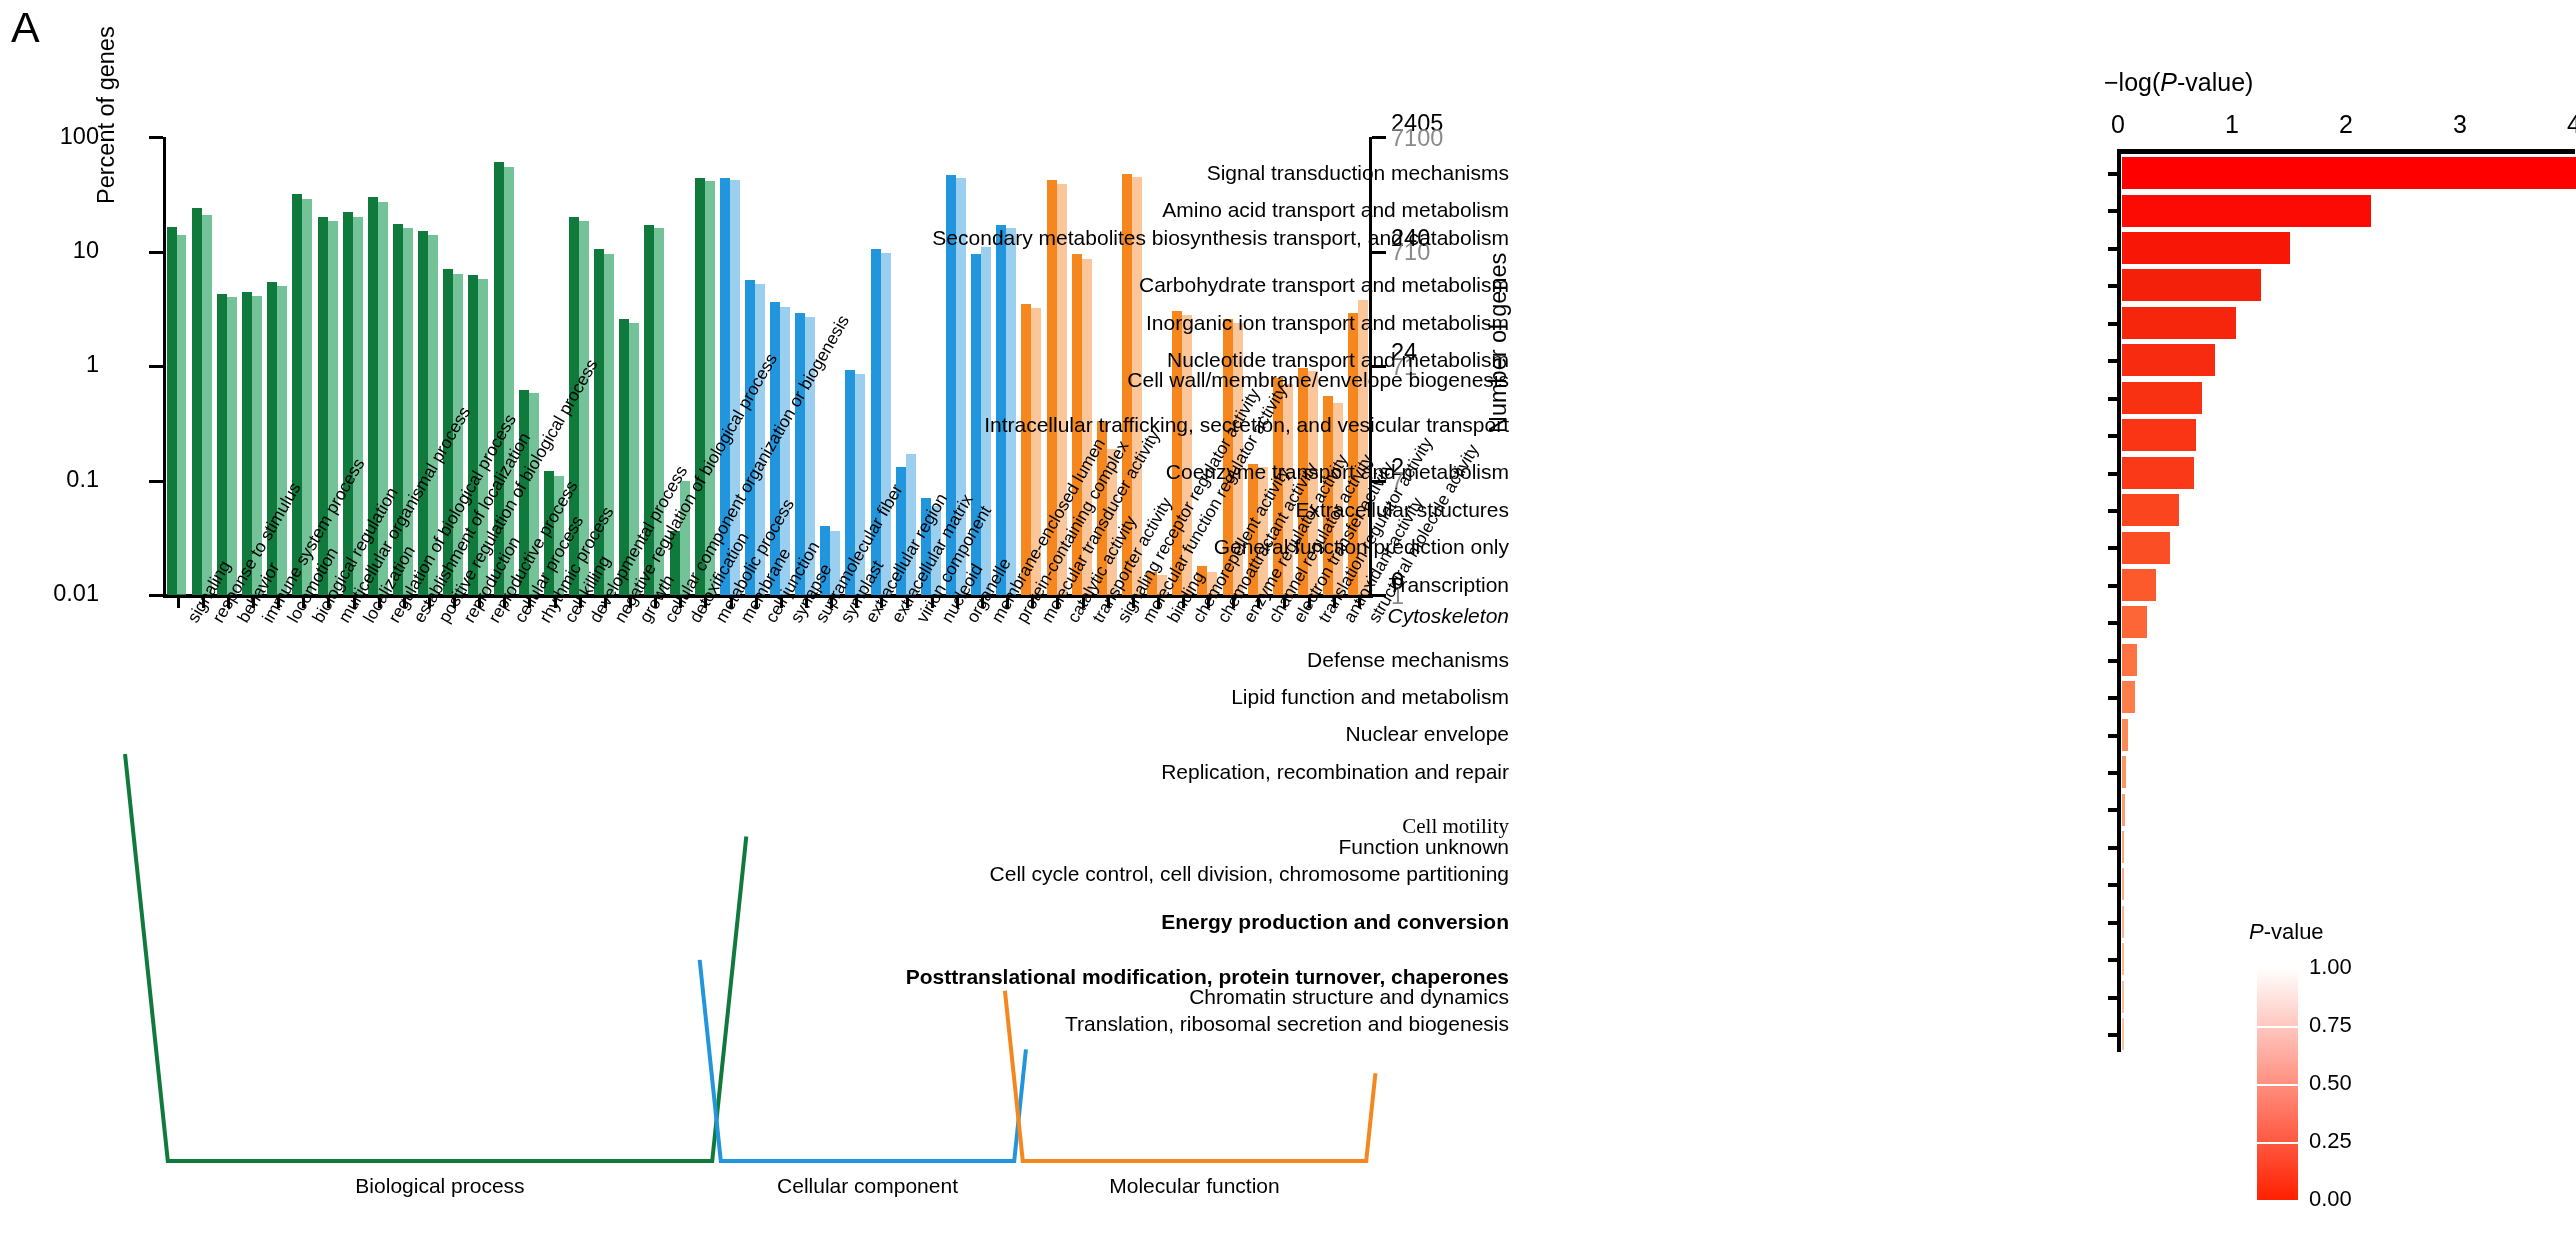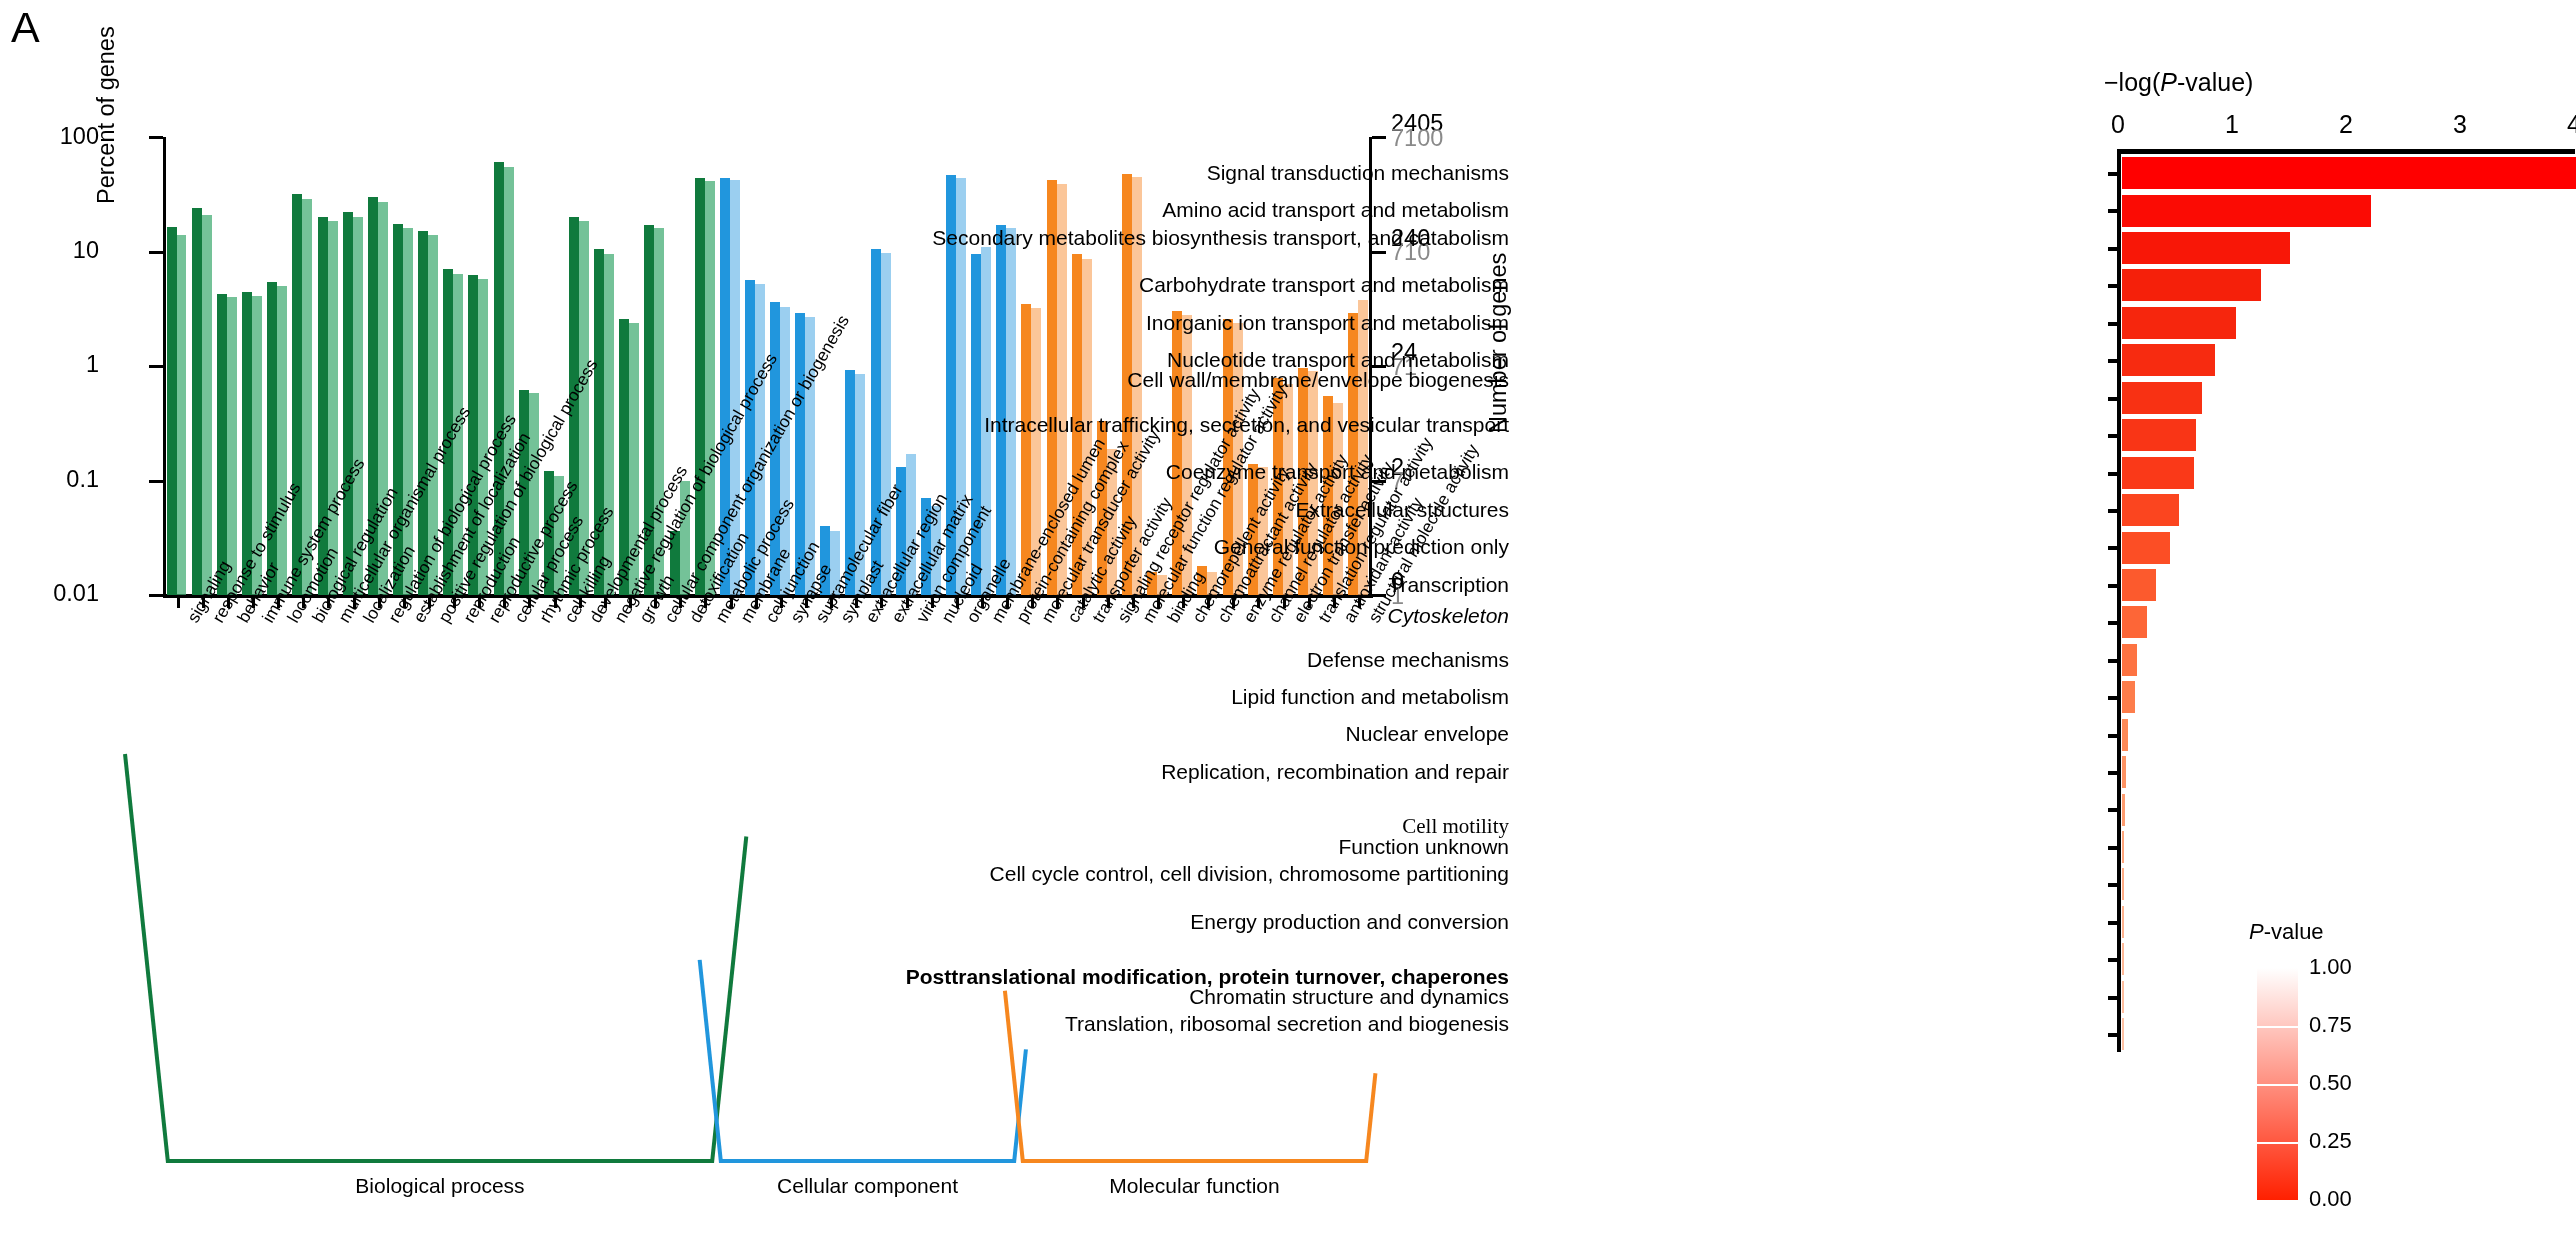--- a/index.html
+++ b/index.html
@@ -527,21 +527,21 @@
         <div class="b-rowlab" style="top: 6.2px;">Function unknown</div>
       </div>
       <div class="b-ytick" style="top: 883px;"></div>
       <div class="b-bar" style="top: 868px; width: 1.9px; background: rgb(254, 172, 133);"></div>
       <div class="b-row" style="top: 867px; width: 1054px;">
         <div class="b-rowlab" style="top: -3.7px;">Cell cycle control, cell division, chromosome partitioning</div>
       </div>
       <div class="b-ytick" style="top: 921px;"></div>
       <div class="b-bar" style="top: 906px; width: 1.9px; background: rgb(254, 178, 142);"></div>
       <div class="b-row" style="top: 905px; width: 1054px;">
-        <div class="b-rowlab" style="top: 6.2px;">Energy production and conversion</div>
+        <div class="b-rowlab" style="top: 6.2px; font-weight: bold;">Energy production and conversion</div>
       </div>
       <div class="b-ytick" style="top: 958px;"></div>
       <div class="b-bar" style="top: 943px; width: 1.9px; background: rgb(254, 184, 150);"></div>
       <div class="b-row" style="top: 970px; width: 1054px; font-weight: bold;">
         <div class="b-rowlab" style="top: -3.7px;">Posttranslational modification, protein turnover, chaperones</div>
       </div>
       <div class="b-ytick" style="top: 996px;"></div>
       <div class="b-bar" style="top: 981px; width: 1.9px; background: rgb(254, 189, 157);"></div>
       <div class="b-row" style="top: 980px; width: 1054px;">
         <div class="b-rowlab" style="top: 6.2px;">Chromatin structure and dynamics</div>

